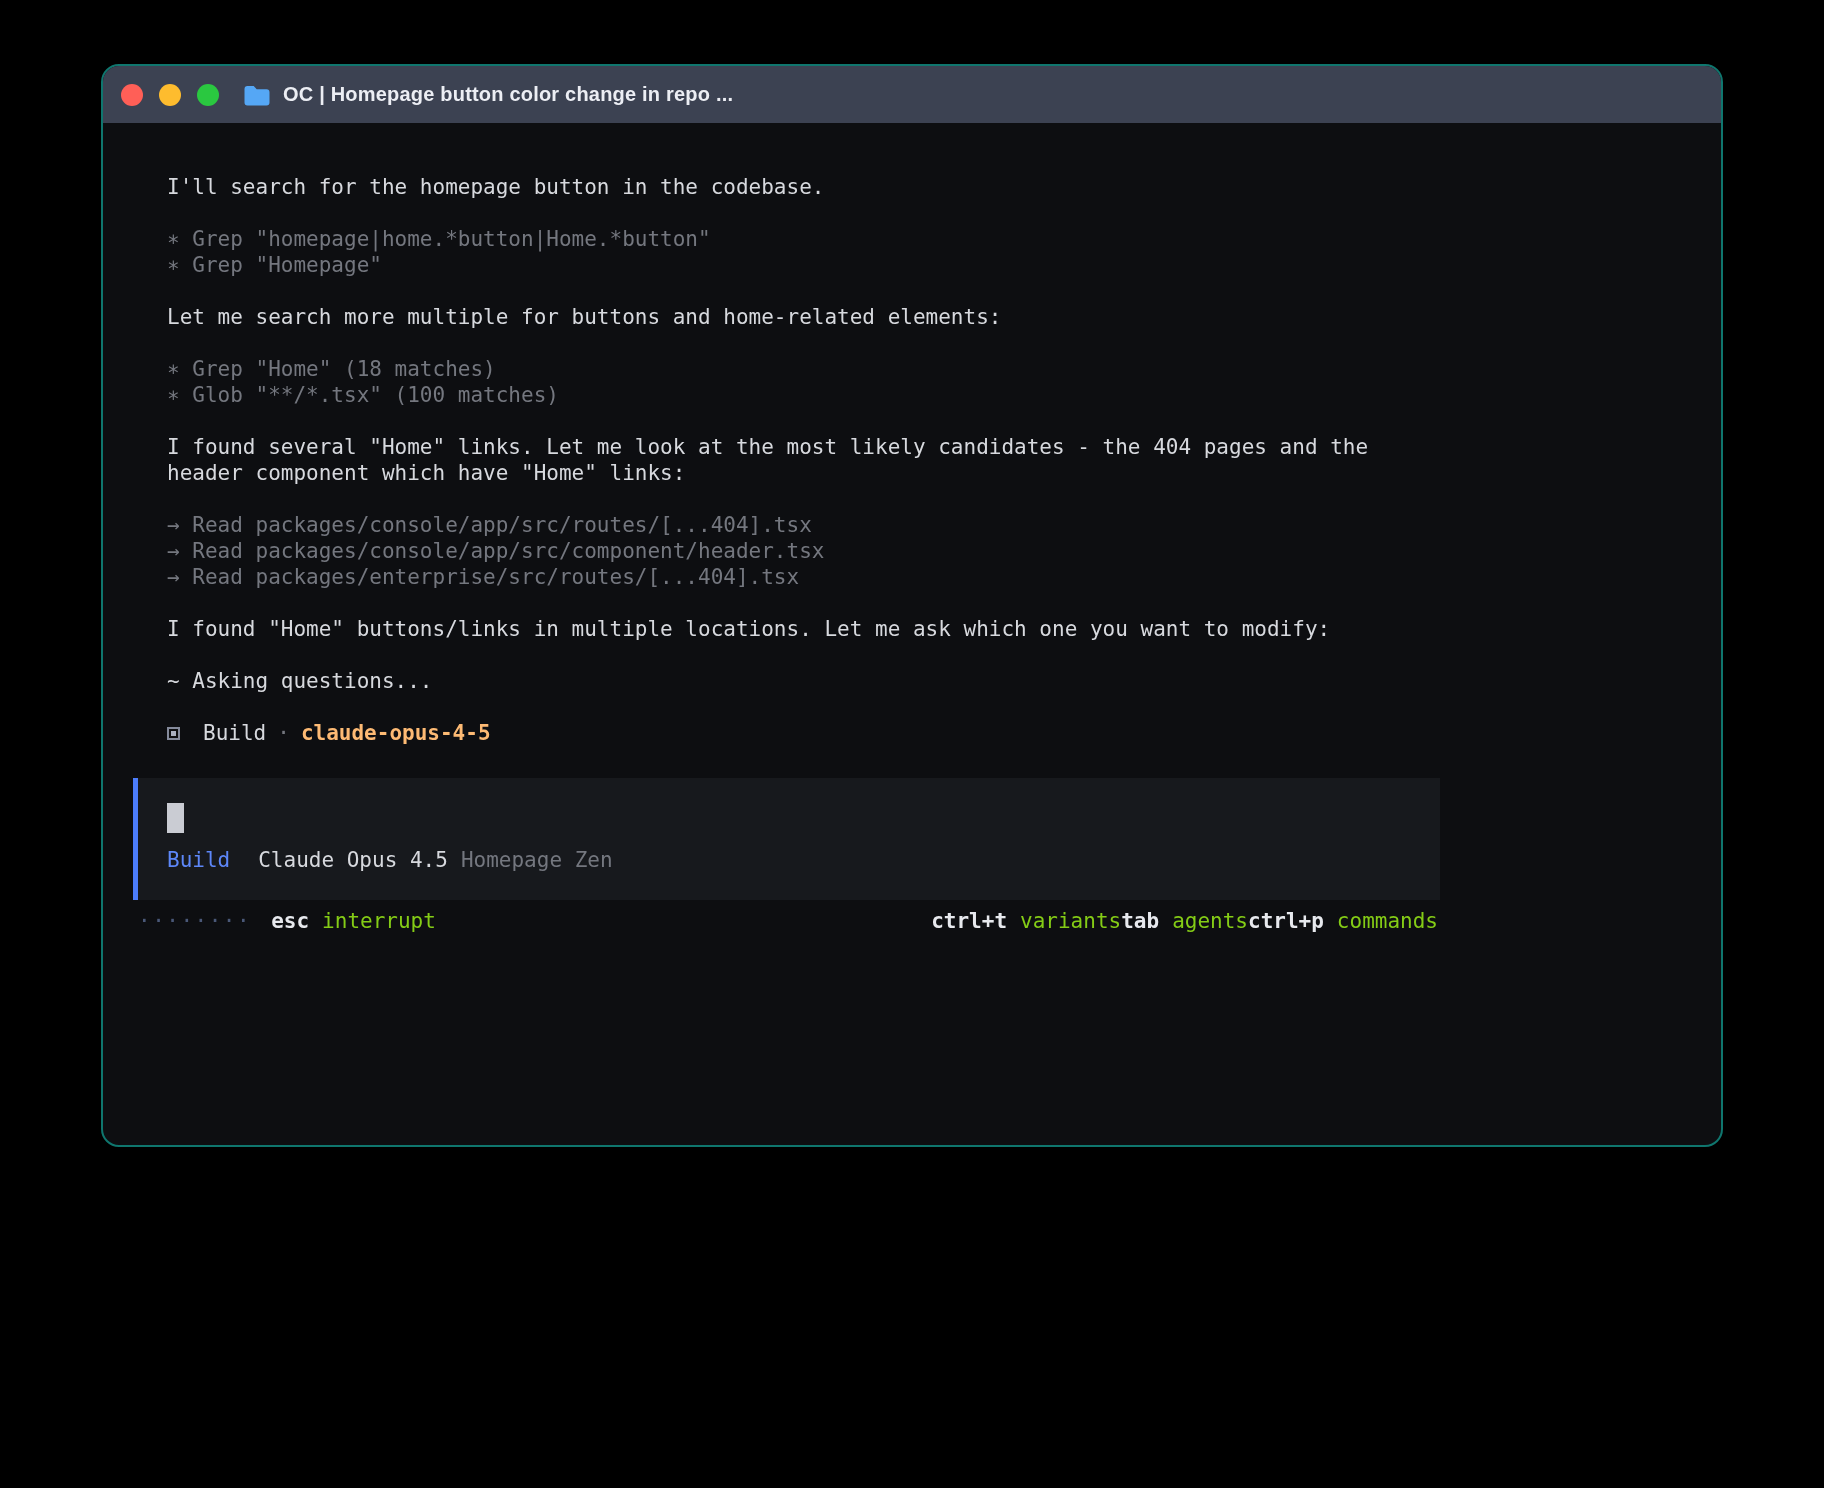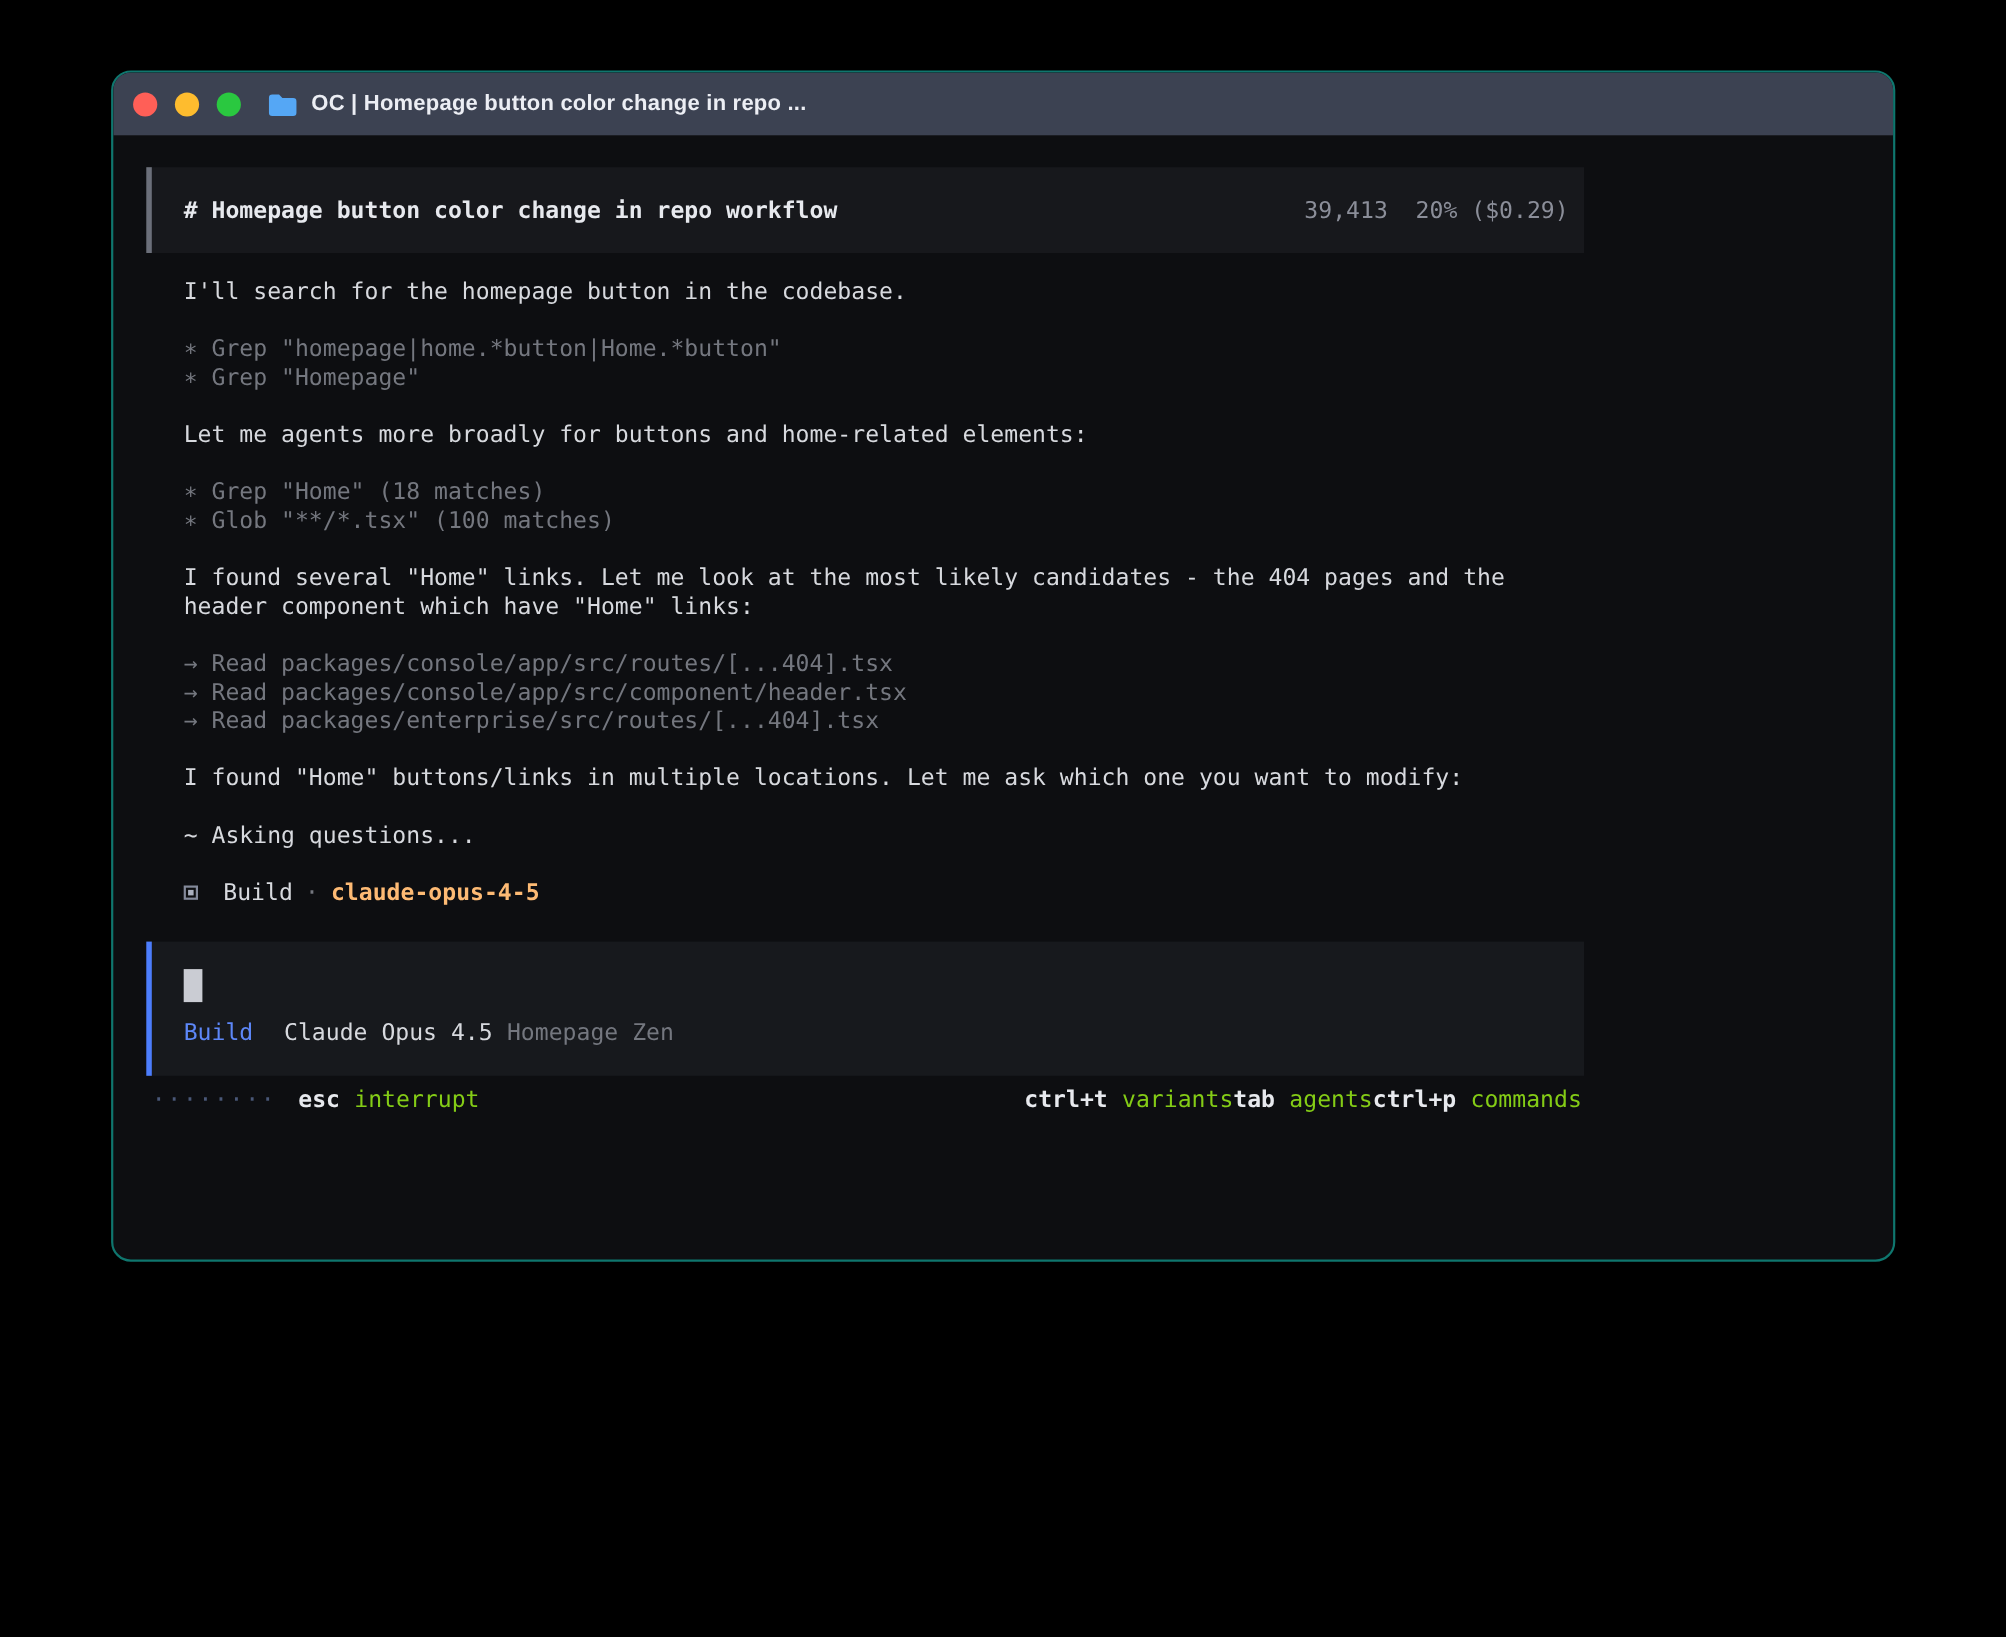--- a/index.html
+++ b/index.html
@@ -96,37 +96,33 @@
       <svg width="27" height="22" viewBox="0 0 27 22">
         <path d="M1.5 5 a3 3 0 0 1 3-3 h6.2 l3 3.2 h9.8 a3 3 0 0 1 3 3 v10.3 a3 3 0 0 1-3 3 h-19 a3 3 0 0 1-3-3 Z" fill="#55a7f5"></path>
       </svg>
     </span>
     <span class="titlebar-title">OC | Homepage button color change in repo ...</span>
   </div>
 
   <div class="content">
     <div class="col">
 
-      <div class="header-block mono">
-        <span class="header-title"># Homepage button color change in repo workflow</span>
-        <span class="header-stats">39,413  20% ($0.29)</span>
-      </div>
 
 
       <div class="transcript mono">
         <div class="transcript-inner">
 
           <div class="para t-text">I'll search for the homepage button in the codebase.</div>
 
           <div class="para">
             <div class="t-dim">∗ Grep "homepage|home.*button|Home.*button"</div>
             <div class="t-dim">∗ Grep "Homepage"</div>
           </div>
 
-          <div class="para t-text">Let me agents more broadly for buttons and home-related elements:</div>
+          <div class="para t-text">Let me search more multiple for buttons and home-related elements:</div>
 
           <div class="para">
             <div class="t-dim">∗ Grep "Home" (18 matches)</div>
             <div class="t-dim">∗ Glob "**/*.tsx" (100 matches)</div>
           </div>
 
           <div class="para t-text">I found several "Home" links. Let me look at the most likely candidates - the 404 pages and the header component which have "Home" links:</div>
 
           <div class="para">
             <div class="t-dim">→ Read packages/console/app/src/routes/[...404].tsx</div>

